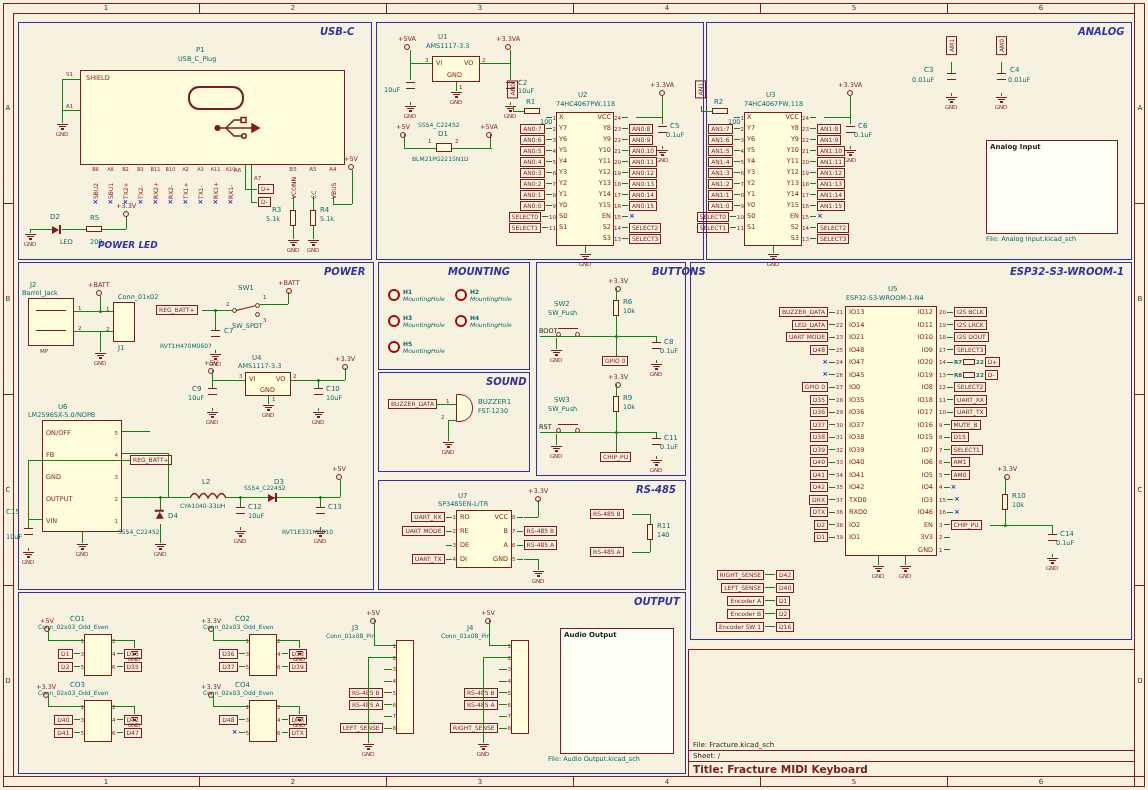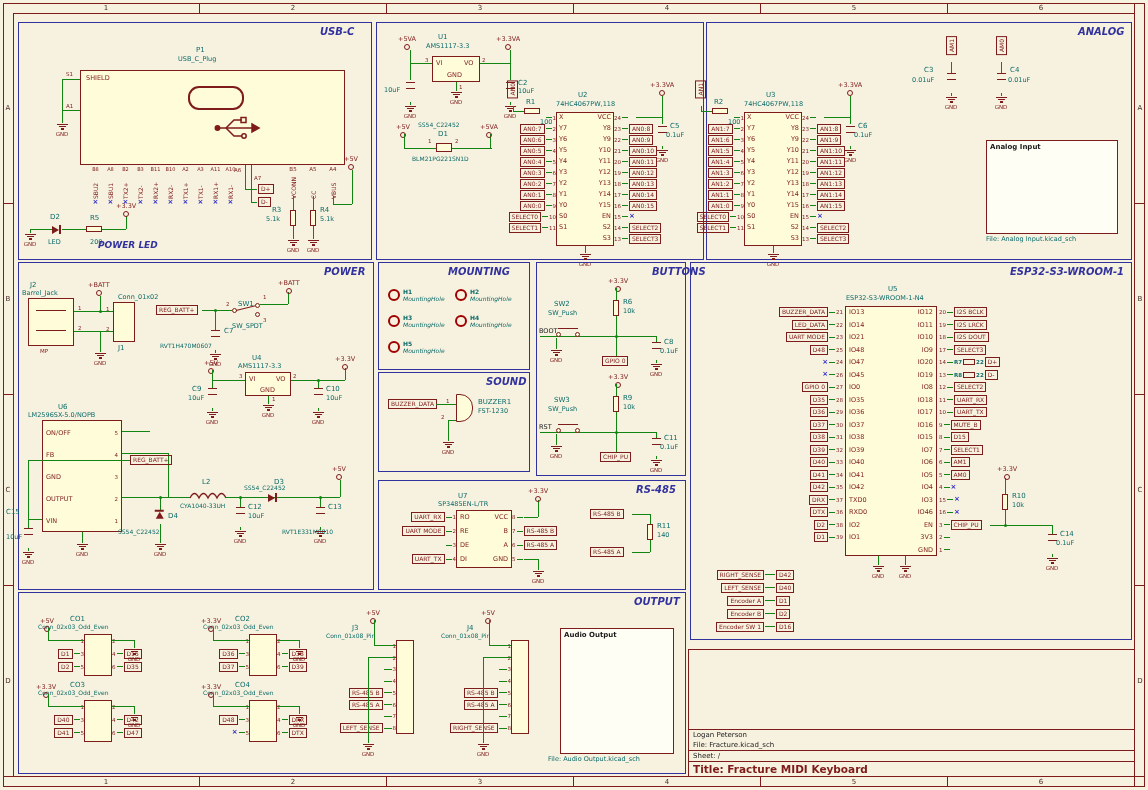--- a/index.html
+++ b/index.html
@@ -279,21 +279,21 @@
       <i></i>
       <i></i>
       <b>GND</b>
     </span>
   <div class="wh" style="left:30px;top:229px;width:22px"></div>
   <span class="dio" style="left:52px;top:225px">
       <s></s>
       <i></i>
     </span>
   <span class="ref a" style="left:50px;top:213px">D2</span>
-  <span class="val a" style="left:48px;top:238px">LED</span>
+  <span class="val a" style="left:60px;top:238px">LED</span>
   <div class="wh" style="left:62px;top:229px;width:24px"></div>
   <div class="resh" style="left:86px;top:226px"></div>
   <span class="ref a" style="left:90px;top:214px">R5</span>
   <span class="val a" style="left:90px;top:238px">200</span>
   <div class="wh" style="left:102px;top:229px;width:24px"></div>
   <div class="wv" style="left:126px;top:216px;height:13px"></div>
   <span class="pwr" style="left:116px;top:203px">+3.3V</span>
   <div class="st" style="left:98px;top:240px;font-size:9px">POWER LED</div>
 
   <div class="box" style="left:376px;top:22px;width:326px;height:236px"></div>
@@ -760,21 +760,21 @@
       <i></i>
       <b>GND</b>
     </span>
 
   <span class="glab a" style="left:156px;top:305px">REG_BATT+</span>
   <div class="wh" style="left:202px;top:310px;width:30px"></div>
   <span class="spdt" style="left:232px;top:302px">
       <u></u>
       <i></i>
     </span>
-  <span class="ref a" style="left:238px;top:300px">SW1</span>
+  <span class="ref a" style="left:238px;top:284px">SW1</span>
   <span class="val a" style="left:232px;top:322px">SW_SPDT</span>
   <span class="pnum a" style="left:226px;top:301px">2</span>
   <span class="pnum a" style="left:263px;top:294px">1</span>
   <span class="pnum a" style="left:263px;top:317px">3</span>
   <div class="wh" style="left:260px;top:304px;width:28px"></div>
   <div class="wv" style="left:288px;top:292px;height:12px"></div>
   <span class="pwr" style="left:278px;top:280px">+BATT</span>
   <div class="dot" style="left:214px;top:309px"></div>
   <div class="wv" style="left:215px;top:310px;height:20px"></div>
   <span class="cap" style="left:211px;top:330px"></span>
@@ -1779,18 +1779,17 @@
         <span class="ta">
           <span class="glab">Encoder SW 1</span>
         </span>
         <i class="w10"></i>
         <span class="glab">D16</span>
       </div>
     </div>
 
   <div class="tb" style="left:688px;top:649px;width:447px;height:128px">
     <div class="tb-fill"></div>
-    <div class="tb-row">Logan Peterson</div>
     <div class="tb-row nb">File: Fracture.kicad_sch</div>
     <div class="tb-row">Sheet: /</div>
     <div class="tb-row title">Title: Fracture MIDI Keyboard</div>
   </div>
 </div>
 
 </body></html>

